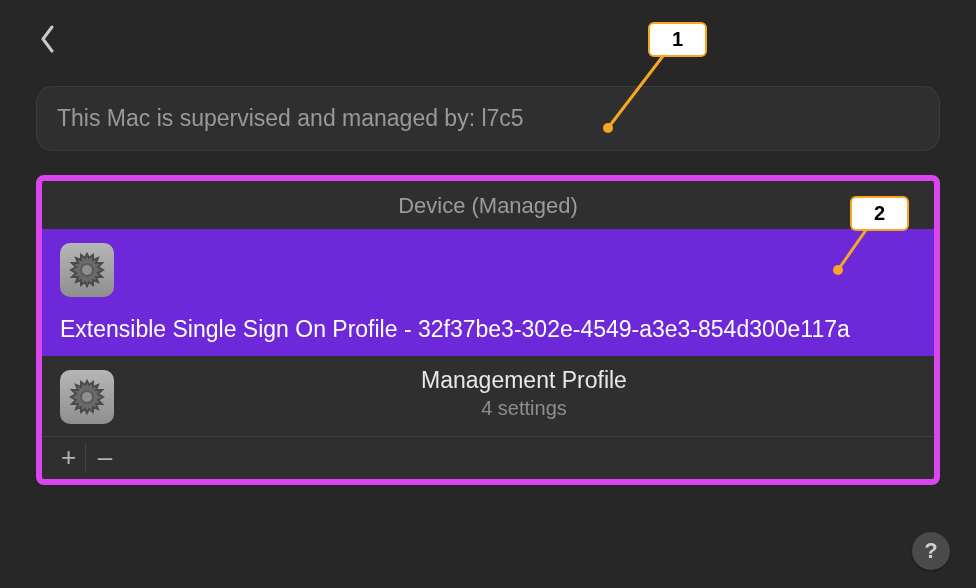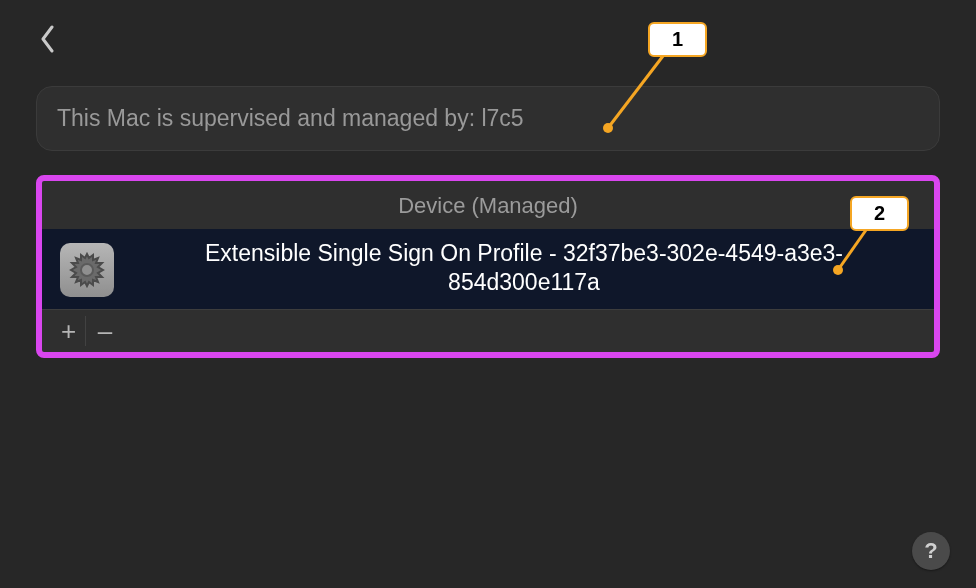--- a/index.html
+++ b/index.html
@@ -59,21 +59,22 @@
     font-size: 22px;
   }
   .profile-row {
     display: flex;
     align-items: flex-start;
     gap: 18px;
     padding: 10px 18px 12px 18px;
     cursor: pointer;
   }
   .profile-row.selected {
-    background: #0f172a;
+    background: #6d28d9;
+    flex-direction: column;
   }
   .profile-icon {
     width: 54px;
     height: 54px;
     flex: 0 0 54px;
     border-radius: 10px;
     background: linear-gradient(180deg,#b6b6b6 0%, #8f8f8f 100%);
     display: flex;
     align-items: center;
     justify-content: center;
@@ -174,20 +175,34 @@
             <path d="M20 4 L22 8 L26 5 L26 10 L31 8 L29 13 L35 13 L31 17 L36 20 L31 23 L35 27 L29 27 L31 32 L26 30 L26 35 L22 32 L20 36 L18 32 L14 35 L14 30 L9 32 L11 27 L5 27 L9 23 L4 20 L9 17 L5 13 L11 13 L9 8 L14 10 L14 5 L18 8 Z" fill="#6a6a6a" stroke="#4b4b4b"></path>
             <circle cx="20" cy="20" r="6" fill="#8f8f8f"></circle>
           </g>
         </svg>
       </div>
       <div class="profile-text">
         <div class="profile-name">Extensible Single Sign On Profile - 32f37be3-302e-4549-a3e3-854d300e117a</div>
       </div>
     </div>
 
+    <div class="profile-row">
+      <div class="profile-icon">
+        <svg viewBox="0 0 40 40">
+          <g fill="none" stroke="#5a5a5a" stroke-width="2">
+            <path d="M20 4 L22 8 L26 5 L26 10 L31 8 L29 13 L35 13 L31 17 L36 20 L31 23 L35 27 L29 27 L31 32 L26 30 L26 35 L22 32 L20 36 L18 32 L14 35 L14 30 L9 32 L11 27 L5 27 L9 23 L4 20 L9 17 L5 13 L11 13 L9 8 L14 10 L14 5 L18 8 Z" fill="#6a6a6a" stroke="#4b4b4b"></path>
+            <circle cx="20" cy="20" r="6" fill="#8f8f8f"></circle>
+          </g>
+        </svg>
+      </div>
+      <div class="profile-text">
+        <div class="profile-name">Management Profile</div>
+        <div class="profile-sub">4 settings</div>
+      </div>
+    </div>
 
     <div class="panel-footer">
       <div class="footer-btn">
         <span>+</span>
       </div>
       <div class="footer-btn">
         <span>–</span>
       </div>
     </div>
   </div>

